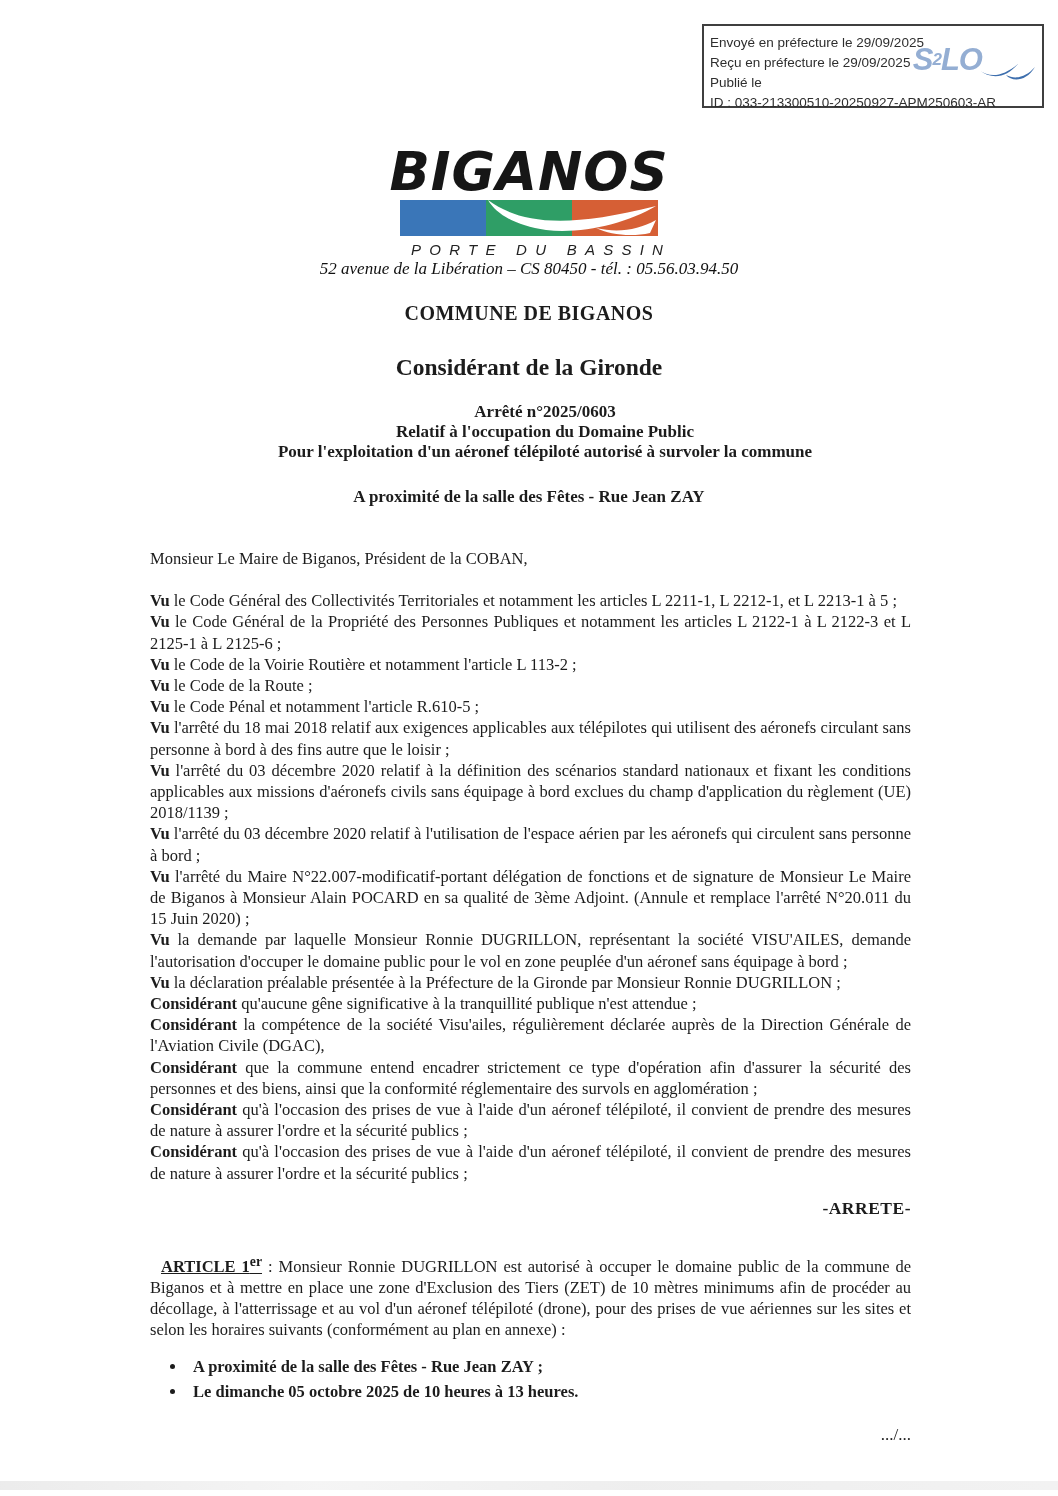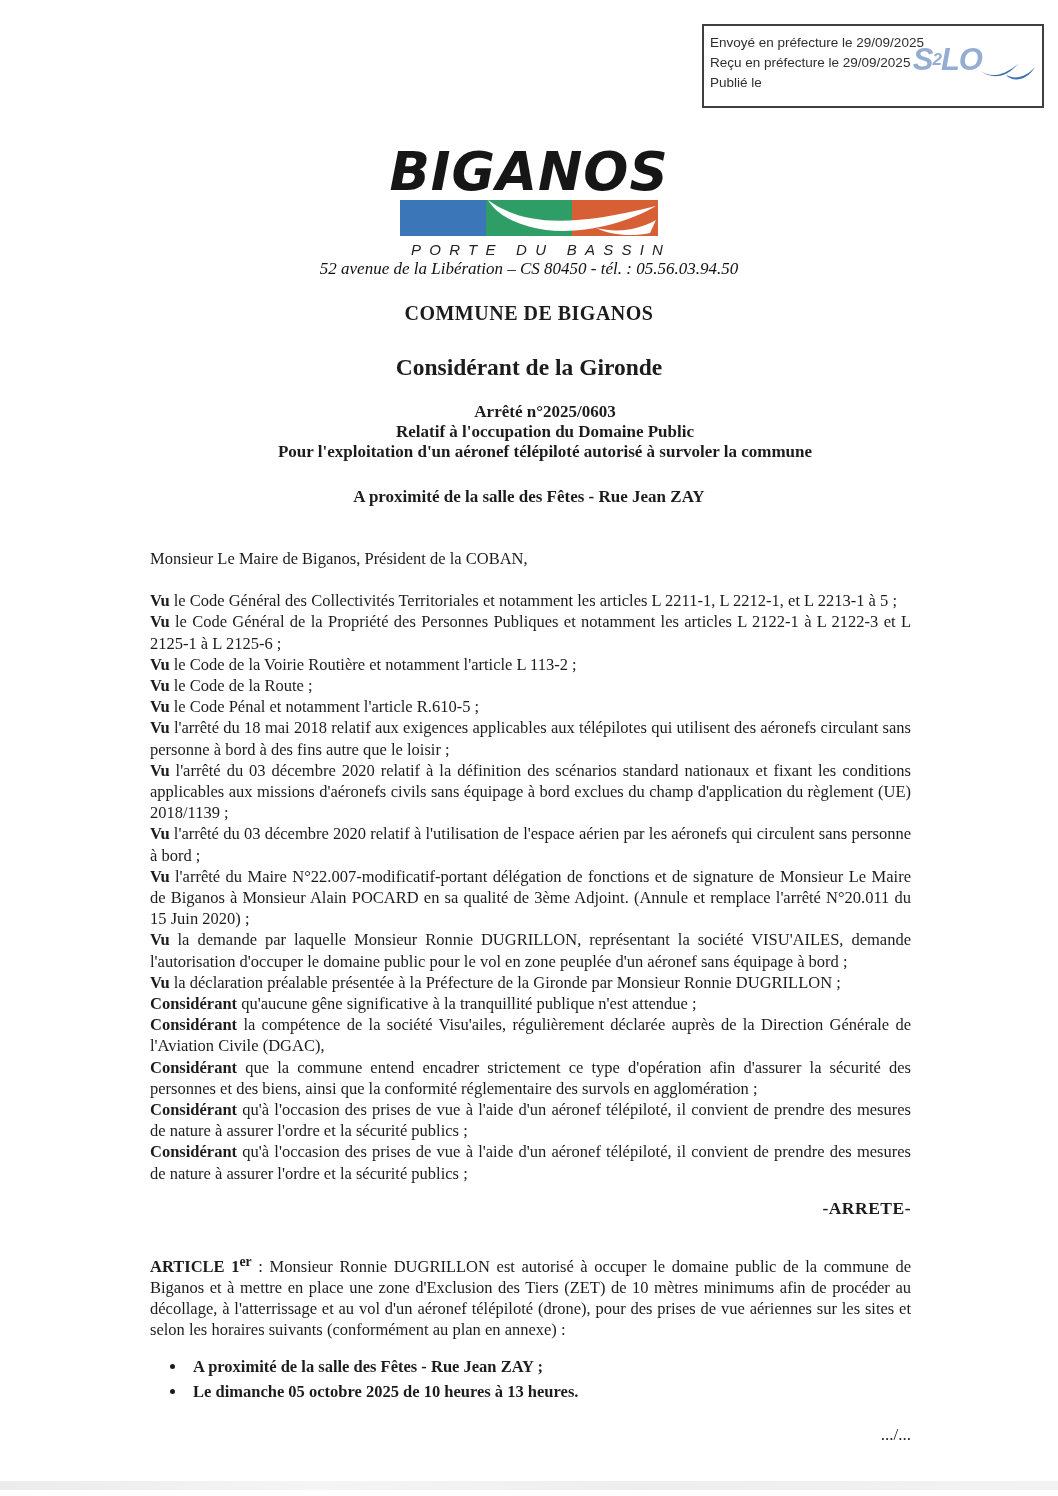--- a/index.html
+++ b/index.html
@@ -70,21 +70,21 @@
     text-align:justify;
   }
   .body p{margin:0;}
   .salutation{margin-bottom:21px !important;}
   .arrete-head{
     text-align:right;font-weight:bold;font-size:17.5px;
     letter-spacing:0.5px;
     margin:14px 0 0 0 !important;
   }
   .article{margin-top:31px !important;}
-  .article .art-label{font-weight:bold;}
+  .article .art-label{font-weight:bold;text-decoration:underline;margin-left:11px;}
   .bullets{
     margin:16px 0 0 0;padding-left:37px;
     font-weight:bold;
   }
   .bullets li{margin-bottom:3px;padding-left:6px;}
   .page-marker{text-align:right;margin-top:22px !important;font-size:17px;}
 
   .scan-artifact{
     position:absolute;left:0;bottom:6px;width:100%;height:9px;
     background:linear-gradient(90deg,#c8c8c8,#e2e2e2 30%,#cfcfcf 60%,#dadada);
@@ -93,20 +93,21 @@
 </style>
 </head>
 <body>
 
 <div class="page">
 
   <div class="stamp">
     <div class="line">Envoyé en préfecture le 29/09/2025</div>
     <div class="line">Reçu en préfecture le 29/09/2025</div>
     <div class="line">Publié le</div>
+    <div class="line">ID : 033-213300510-20250927-APM250603-AR</div>
     <div class="s2lo">
       <span>S</span>
         <sup>2</sup>
         <span>LO</span>
       <svg width="58" height="28" viewBox="0 0 58 28">
         <path d="M1 12 C12 20 24 19 40 6 C28 20 14 22 1 12 Z" fill="#3e6fae"></path>
         <path d="M28 17 C38 22 48 19 57 9 C48 24 34 24 28 17 Z" fill="#3e6fae"></path>
       </svg>
     </div>
   </div>

